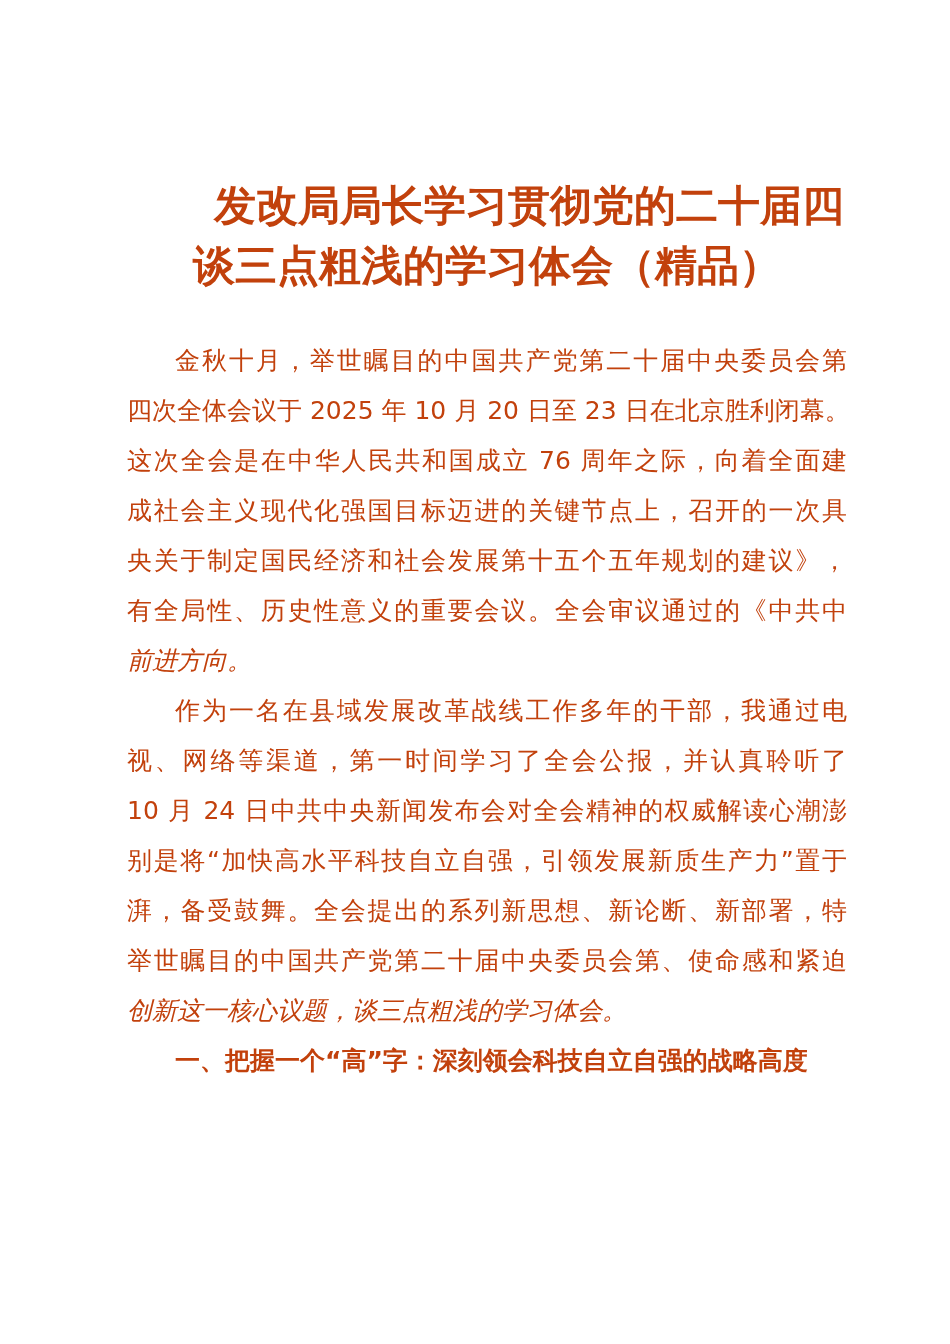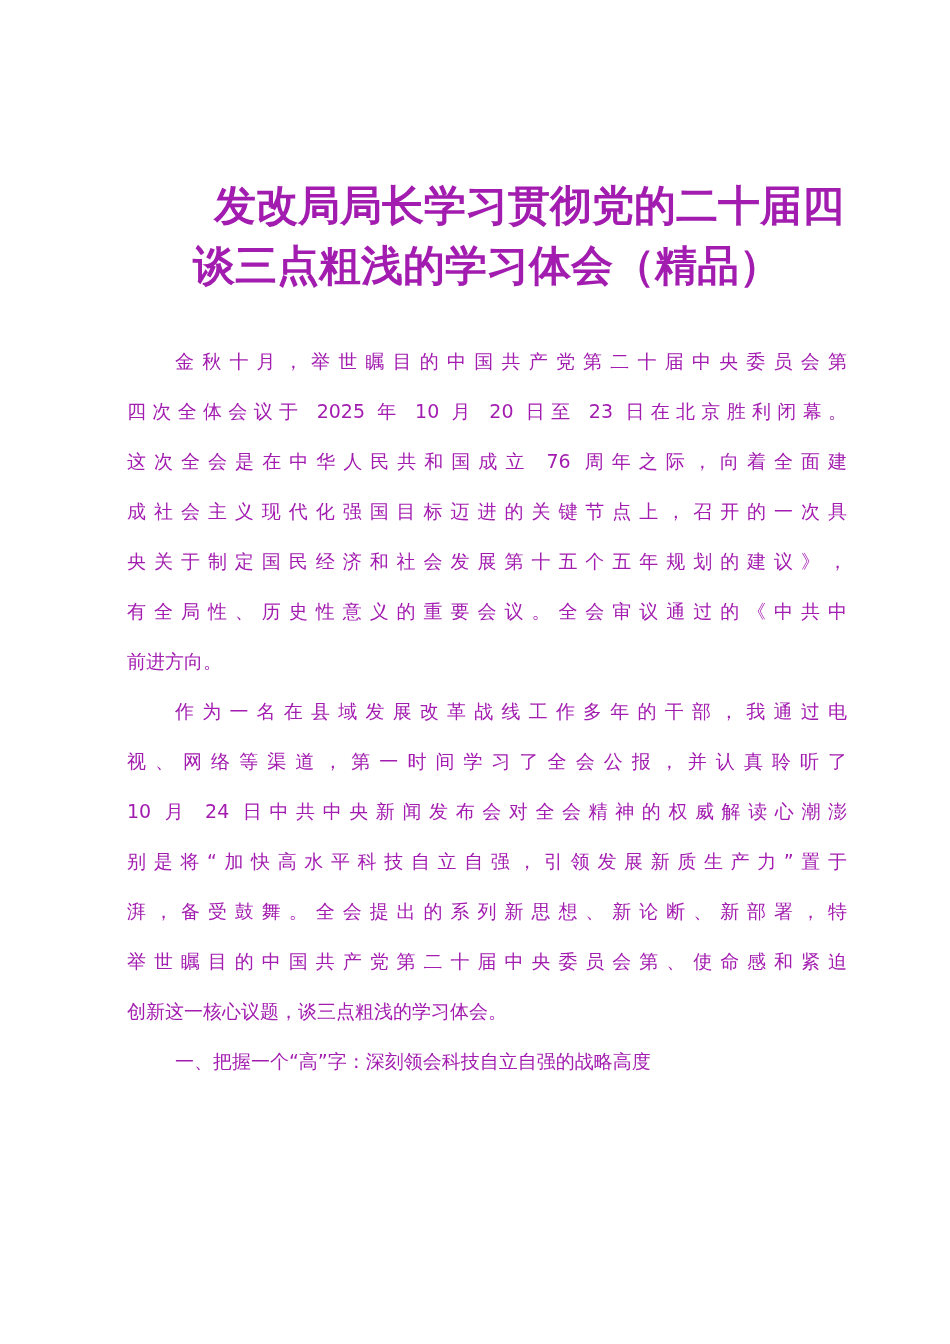--- a/index.html
+++ b/index.html
@@ -5,21 +5,21 @@
   html, body {
     margin: 0;
     padding: 0;
     background: #ffffff;
   }
   .page {
     position: relative;
     width: 950px;
     height: 1344px;
     background: #ffffff;
-    color: #a21caf;
+    color: #c2410c;
     overflow: hidden;
   }
   
   .doc-title {
     position: absolute;
     left: 127px;
     top: 176px;
     width: 720px;
     font-family: "Liberation Serif", "DejaVu Serif", serif;
     font-weight: 700;
@@ -29,33 +29,33 @@
   }
   .doc-title .t1 { padding-left: 84px; }  
 
   
   .body-text {
     position: absolute;
     left: 127px;
     top: 336px;
     width: 720px;
     font-family: "DejaVu Sans", "Liberation Sans", sans-serif;
-    font-size: 19px;
+    font-size: 25px;
     line-height: 50px;
   }
   .line {
     height: 50px;
     white-space: nowrap;
     text-align: justify;
     text-align-last: justify;
   }
   .line.first  { text-indent: 48px; }      
-  .line.par-end { text-align-last: left; } 
+  .line.par-end { text-align-last: left; font-style: italic; } 
   .line.heading {
-    font-weight: 400;
+    font-weight: 700;
     text-indent: 48px;
     text-align-last: left;
   }
 </style>
 </head>
 <body>
 
 <div class="page">
 
   <div class="doc-title">

